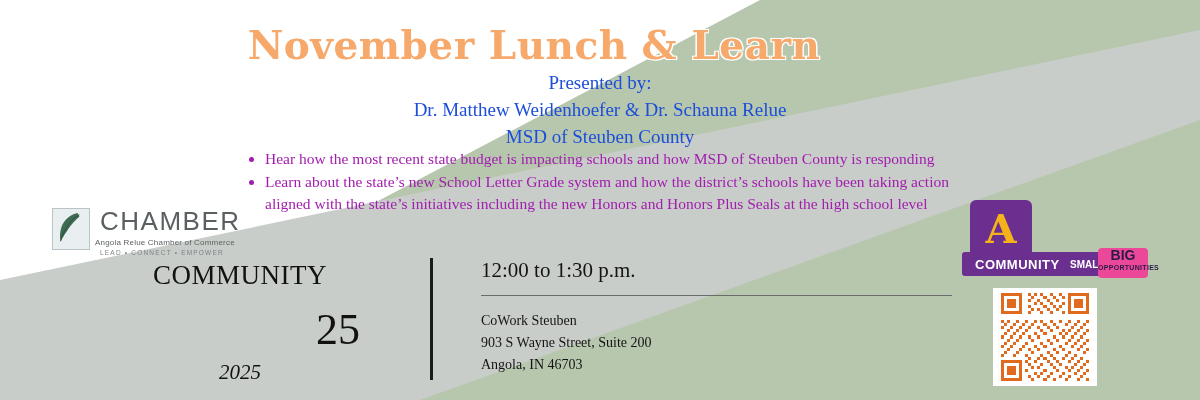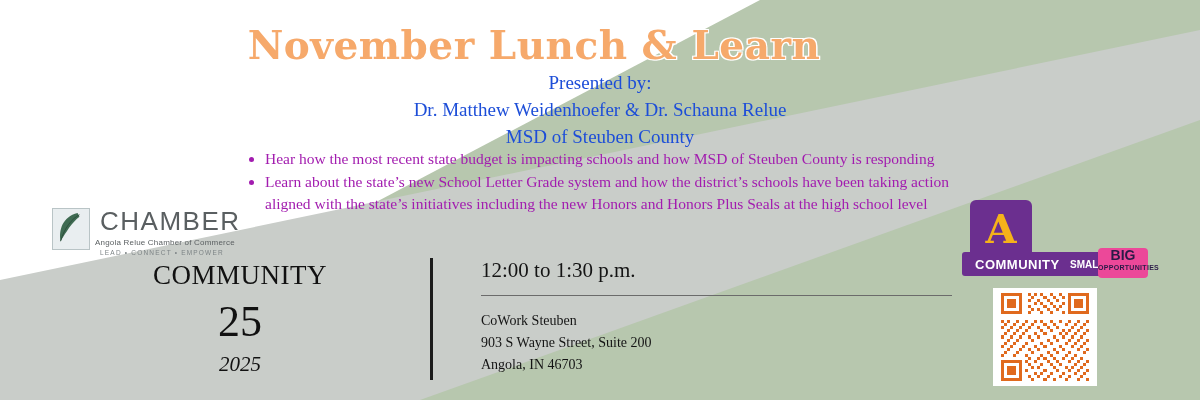--- a/index.html
+++ b/index.html
@@ -95,21 +95,22 @@
   }
   .date-month {
     font-size: 27px;
     letter-spacing: 0.5px;
     line-height: 1;
   }
   .date-day {
     font-size: 44px;
     font-weight: normal;
     line-height: 1.15;
-    margin-top: 8px;
+    margin-top: 16px;
+    text-align: right;
   }
   .date-year {
     font-size: 21px;
     line-height: 1;
     margin-top: 6px;
     font-style: italic;
   }
   
   .vrule {
     position: absolute;

